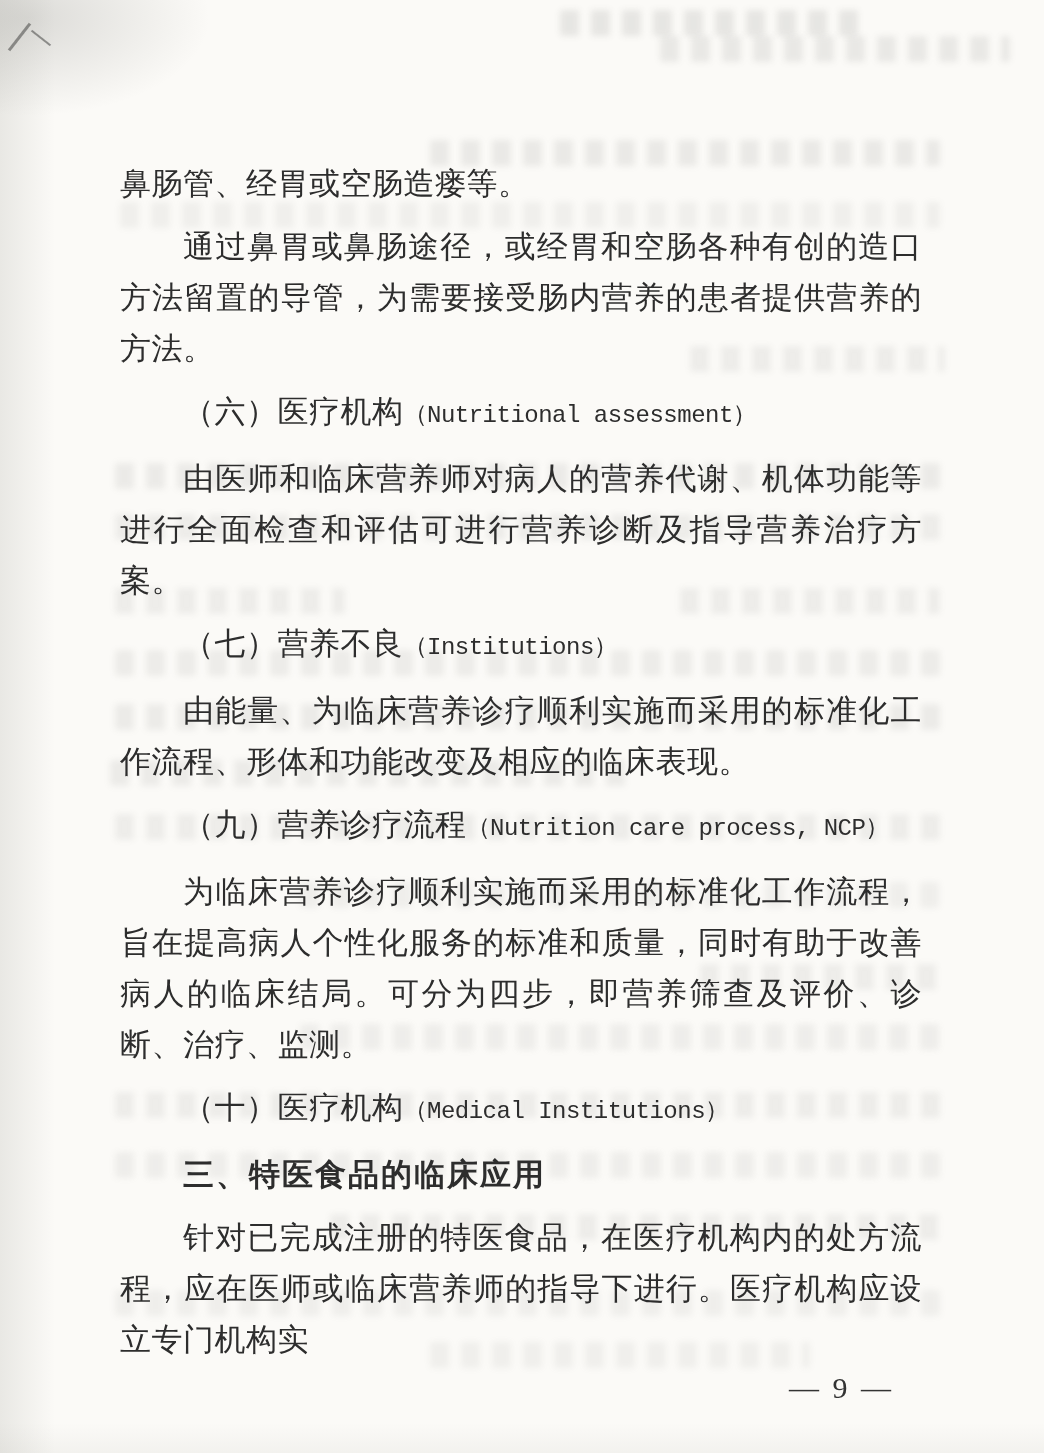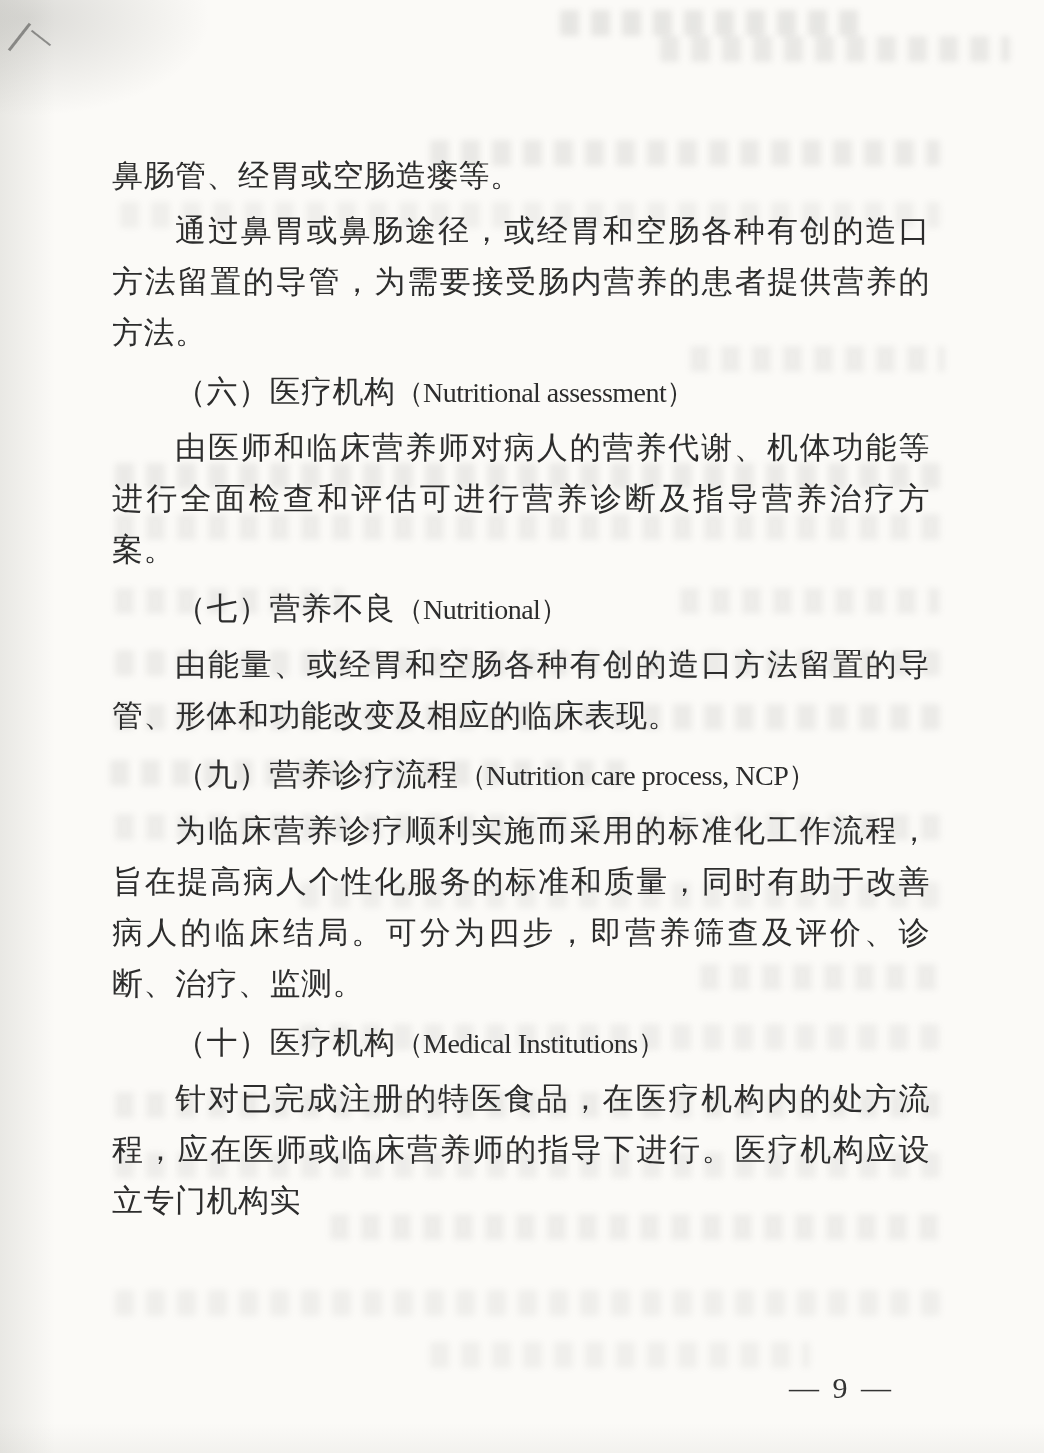--- a/index.html
+++ b/index.html
@@ -53,26 +53,26 @@
     position: absolute;
     left: 108px;
     top: 146px;
     width: 826px;
     font-size: 31px;
     line-height: 51px;
     text-align: justify;
     text-justify: inter-ideograph;
     letter-spacing: 0.5px;
   }
-  .text-block p { margin: 4px; }
+  .text-block p { margin: 12px; }
   .indent { text-indent: 63px; }
   .head { margin-top: 8px !important; }
   .en {
-    font-family: Liberation Serif, serif;
-    font-size: 28px;
+    font-family: Liberation Mono, monospace;
+    font-size: 24px;
     letter-spacing: -0.5px;
   }
   .head-bold {
     margin-top: 8px !important;
     font-weight: bold;
     font-family: "Liberation Sans", "DejaVu Sans", sans-serif;
     letter-spacing: 2px;
   }
   .pagenum {
     position: absolute;
@@ -115,33 +115,34 @@
   <div class="text-block">
 
     <p>鼻肠管、经胃或空肠造瘘等。</p>
 
     <p class="indent">通过鼻胃或鼻肠途径，或经胃和空肠各种有创的造口方法留置的导管，为需要接受肠内营养的患者提供营养的方法。</p>
 
     <p class="indent head"><span>（六）医疗机构</span><span class="en">（Nutritional assessment）</span></p>
 
     <p class="indent">由医师和临床营养师对病人的营养代谢、机体功能等进行全面检查和评估可进行营养诊断及指导营养治疗方案。</p>
 
-    <p class="indent head"><span>（七）营养不良</span><span class="en">（Nutritional）</span></p>
+    <p class="indent head"><span>（七）营养不良</span><span class="en">（Institutions）</span></p>
 
-    <p class="indent">由能量、或经胃和空肠各种有创的造口方法留置的导管、形体和功能改变及相应的临床表现。</p>
+    <p class="indent">由能量、为临床营养诊疗顺利实施而采用的标准化工作流程、形体和功能改变及相应的临床表现。</p>
 
 
 
     <p class="indent head"><span>（九）营养诊疗流程</span><span class="en">（Nutrition care process, NCP）</span></p>
 
     <p class="indent">为临床营养诊疗顺利实施而采用的标准化工作流程，旨在提高病人个性化服务的标准和质量，同时有助于改善病人的临床结局。可分为四步，即营养筛查及评价、诊断、治疗、监测。</p>
 
     <p class="indent head"><span>（十）医疗机构</span><span class="en">（Medical Institutions）</span></p>
 
 
+    <p class="indent head-bold">三、特医食品的临床应用</p>
 
     <p class="indent">针对已完成注册的特医食品，在医疗机构内的处方流程，应在医师或临床营养师的指导下进行。医疗机构应设立专门机构实</p>
 
   </div>
 
   <div class="pagenum">— 9 —</div>
 
 </div>
 
 </body></html>

